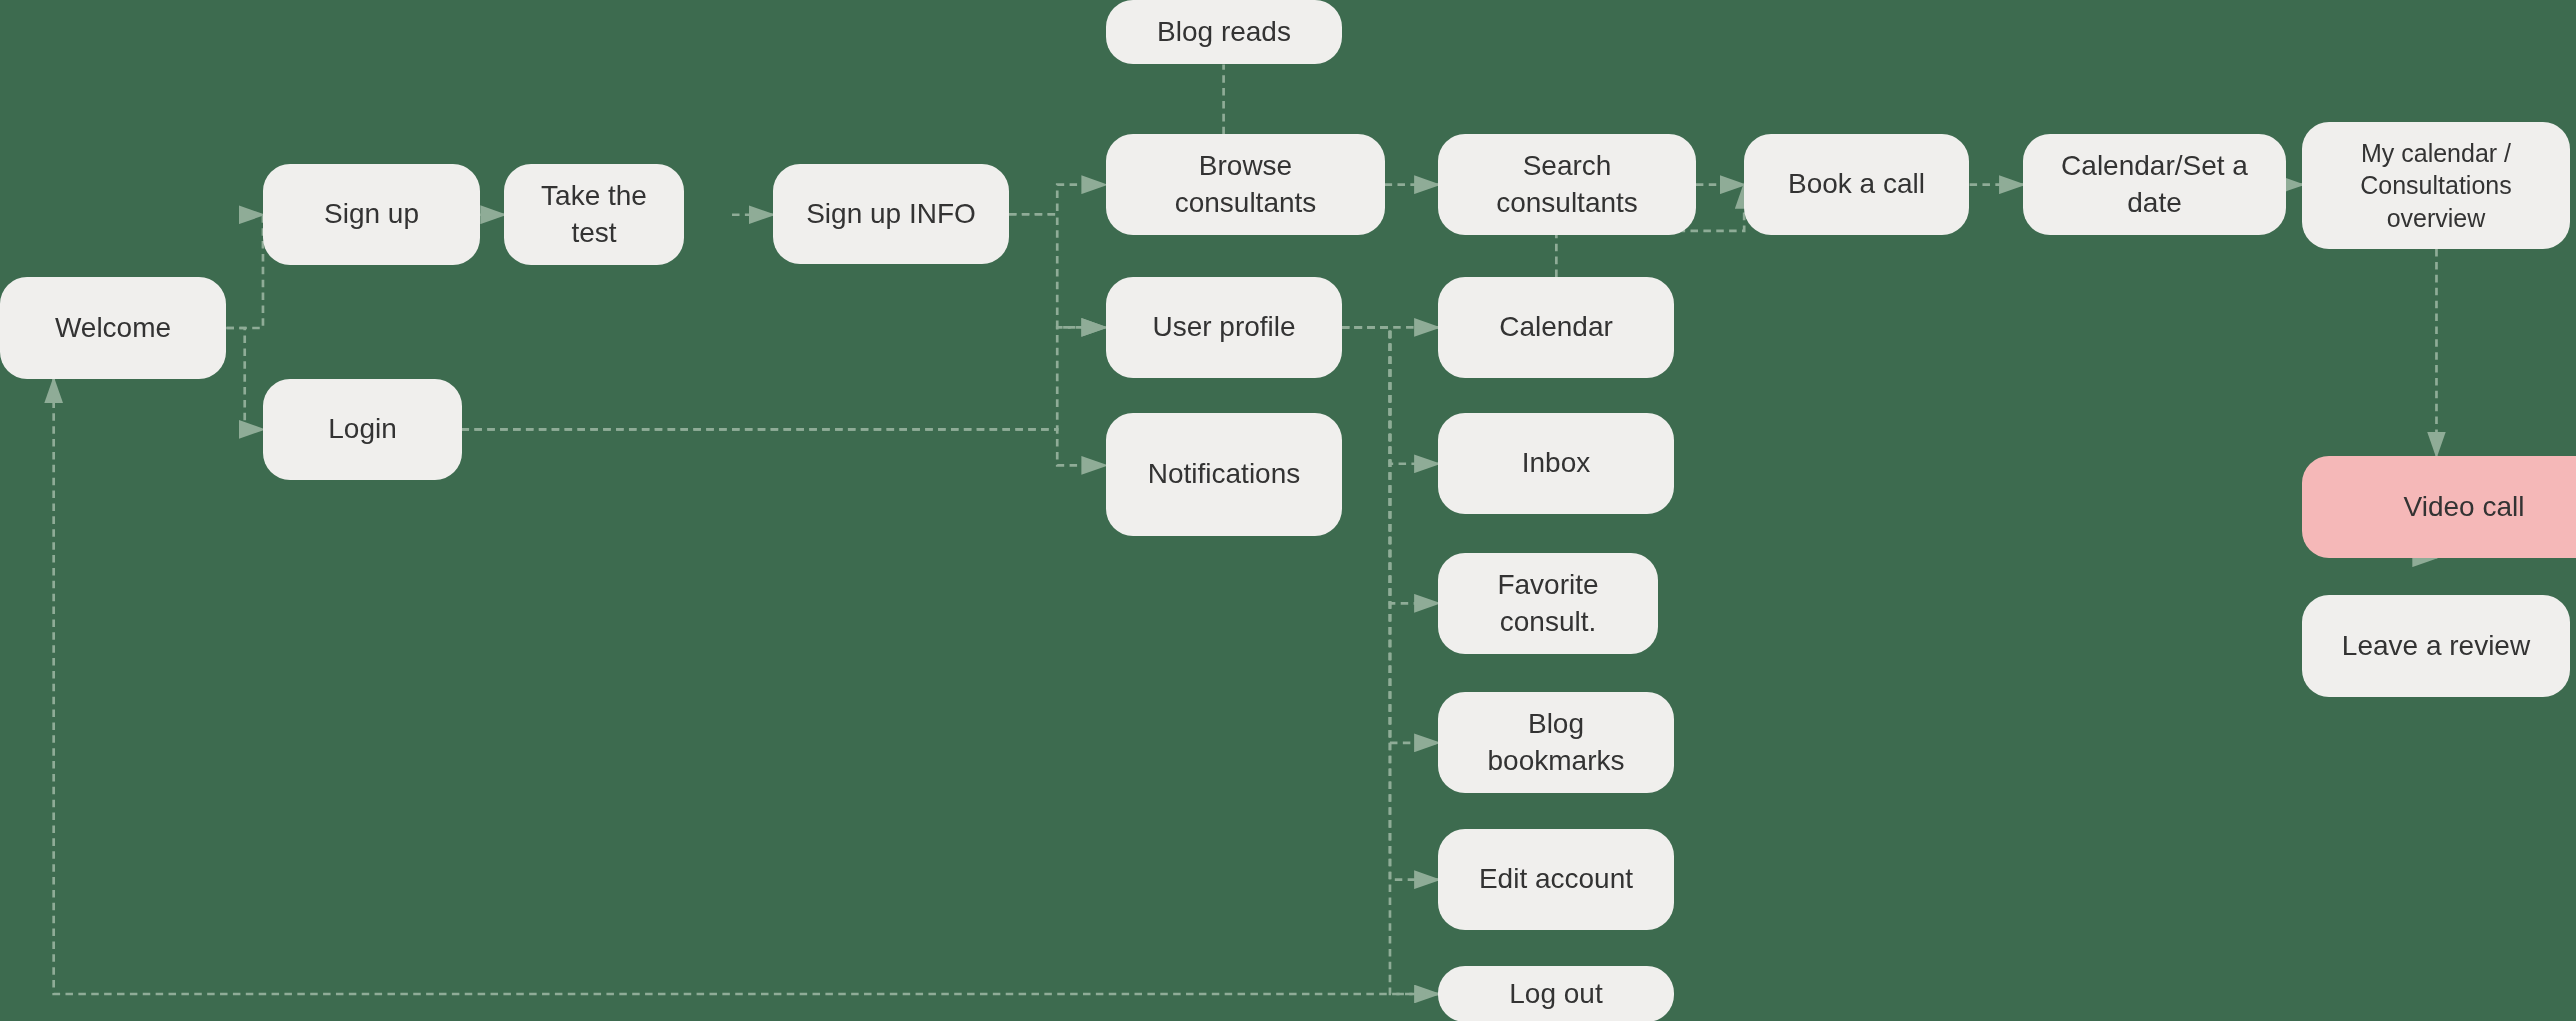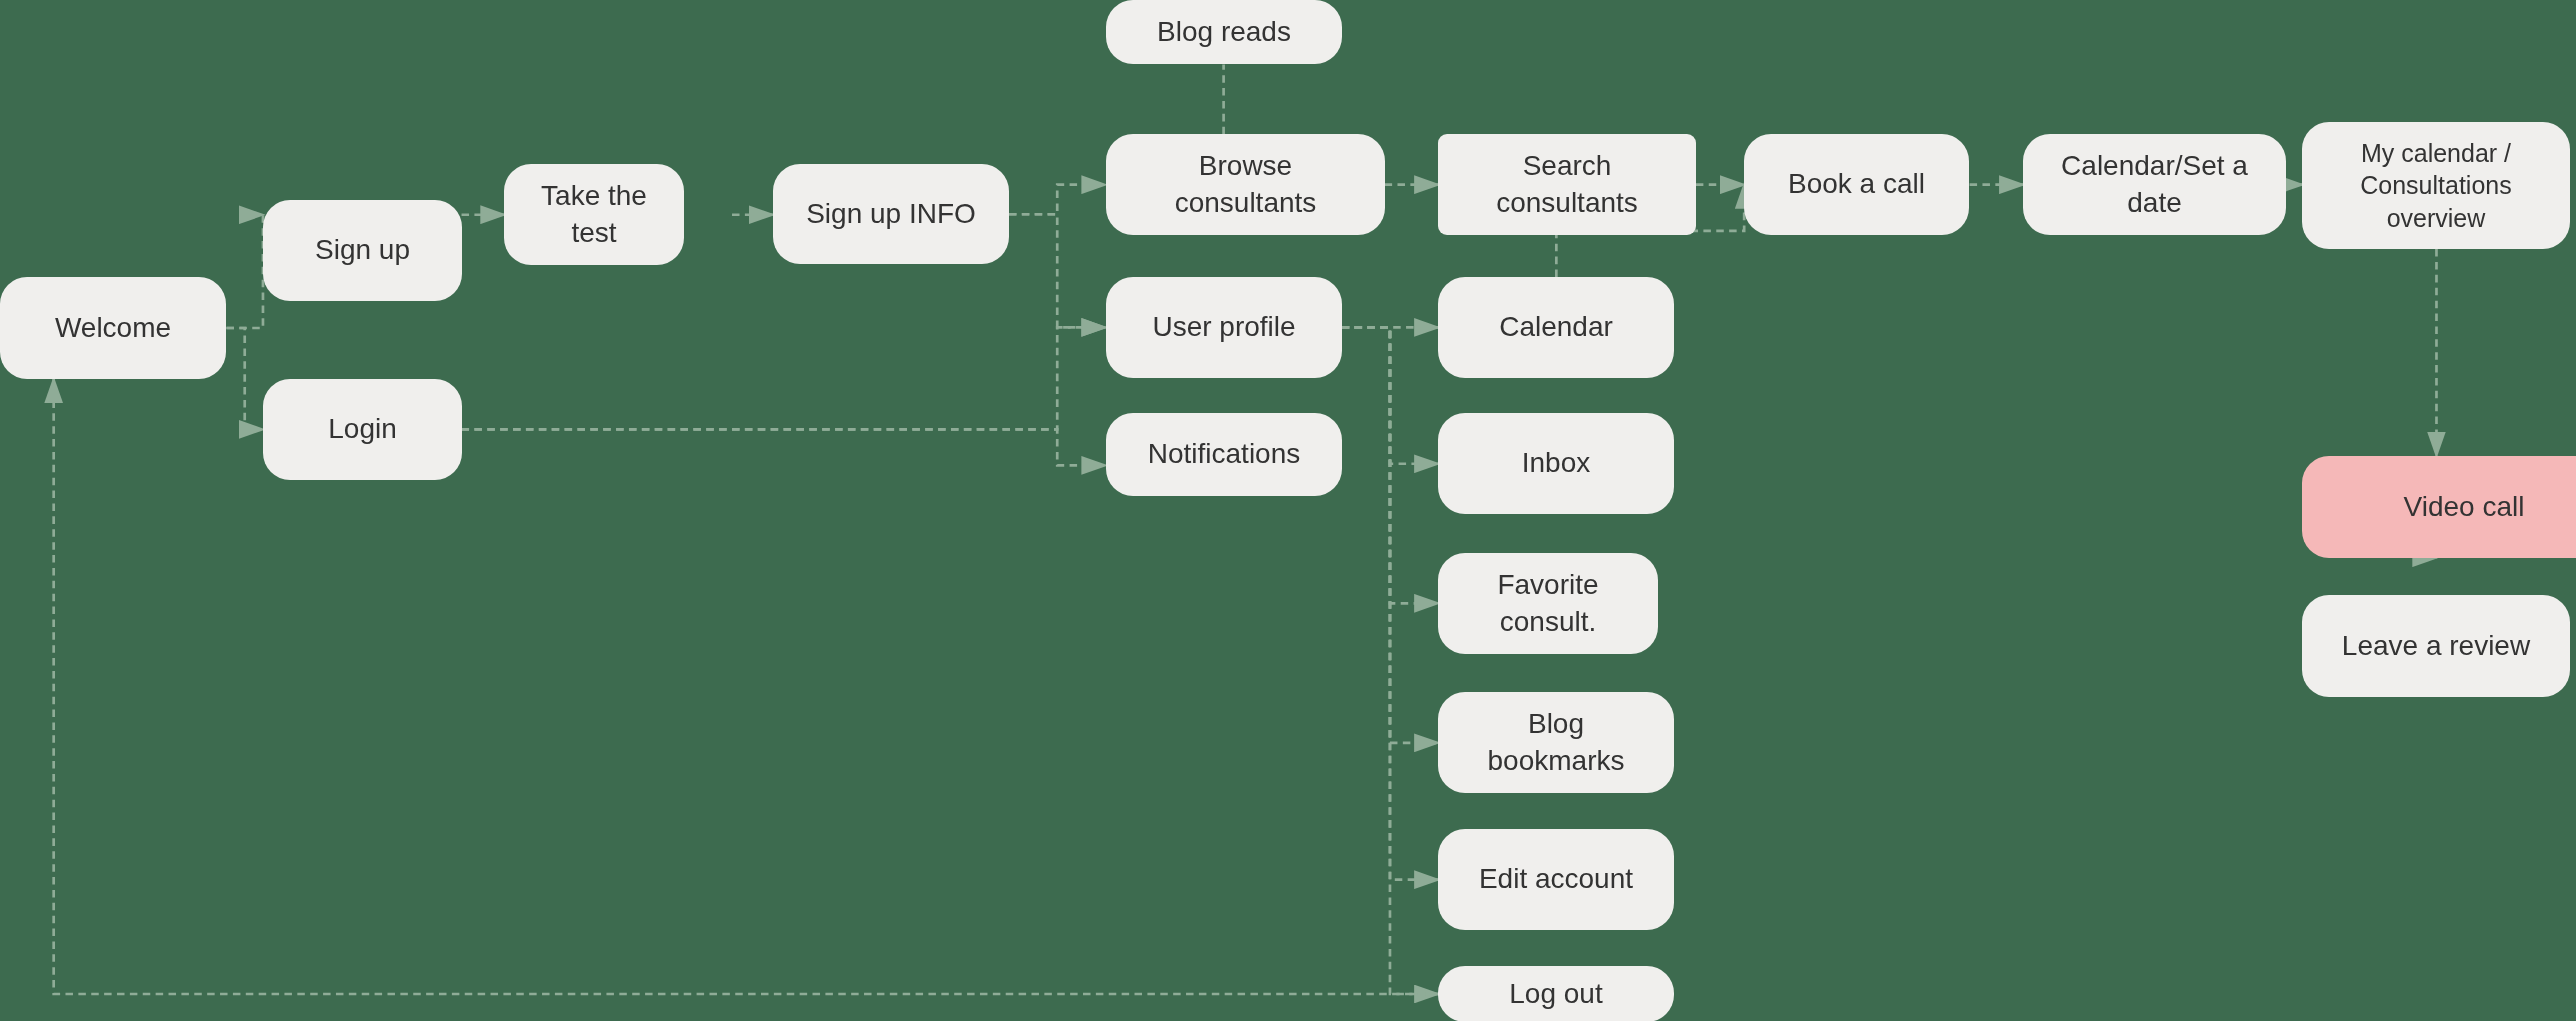--- a/index.html
+++ b/index.html
@@ -111,21 +111,21 @@
 
   <line x1="4540" y1="1039" x2="4540" y2="1039" stroke="#8fac97" stroke-width="5" stroke-dasharray="14,10" marker-end="url(#arrow)"></line>
 
   <path d="M 2280 250 L 2280 120" stroke="#8fac97" stroke-width="5" fill="none" stroke-dasharray="14,10"></path>
 </svg>
 
 <div class="node" style="left:0px; top:277px; width:226px; height:102px;">
   <span>Welcome</span>
 </div>
 
-<div class="node" style="left:263px; top:164px; width:199px; height:101px;margin-top:36px;">
+<div class="node" style="left:263px; top:164px; width:217px; height:101px;">
   <span>Sign up</span>
 </div>
 
 <div class="node" style="left:504px; top:164px; width:180px; height:101px;">
   <span>Take the test</span>
 </div>
 
 <div class="node" style="left:773px; top:164px; width:236px; height:100px;align-items:center;">
   <span>Sign up INFO</span>
 </div>
@@ -139,25 +139,25 @@
 </div>
 
 <div class="node" style="left:1106px; top:134px; width:279px; height:101px;">
   <span>Browse consultants</span>
 </div>
 
 <div class="node" style="left:1106px; top:277px; width:236px; height:101px;">
   <span>User profile</span>
 </div>
 
-<div class="node" style="left:1106px; top:413px; width:236px; height:83px;">
+<div class="node" style="left:1106px; top:413px; width:236px; height:123px;">
   <span>Notifications</span>
 </div>
 
-<div class="node" style="left:1438px; top:134px; width:258px; height:101px;border-radius:9px;">
+<div class="node" style="left:1438px; top:134px; width:258px; height:101px;">
   <span>Search consultants</span>
 </div>
 
 <div class="node" style="left:1438px; top:277px; width:236px; height:101px;">
   <span>Calendar</span>
 </div>
 
 <div class="node" style="left:1438px; top:413px; width:236px; height:101px;">
   <span>Inbox</span>
 </div>

